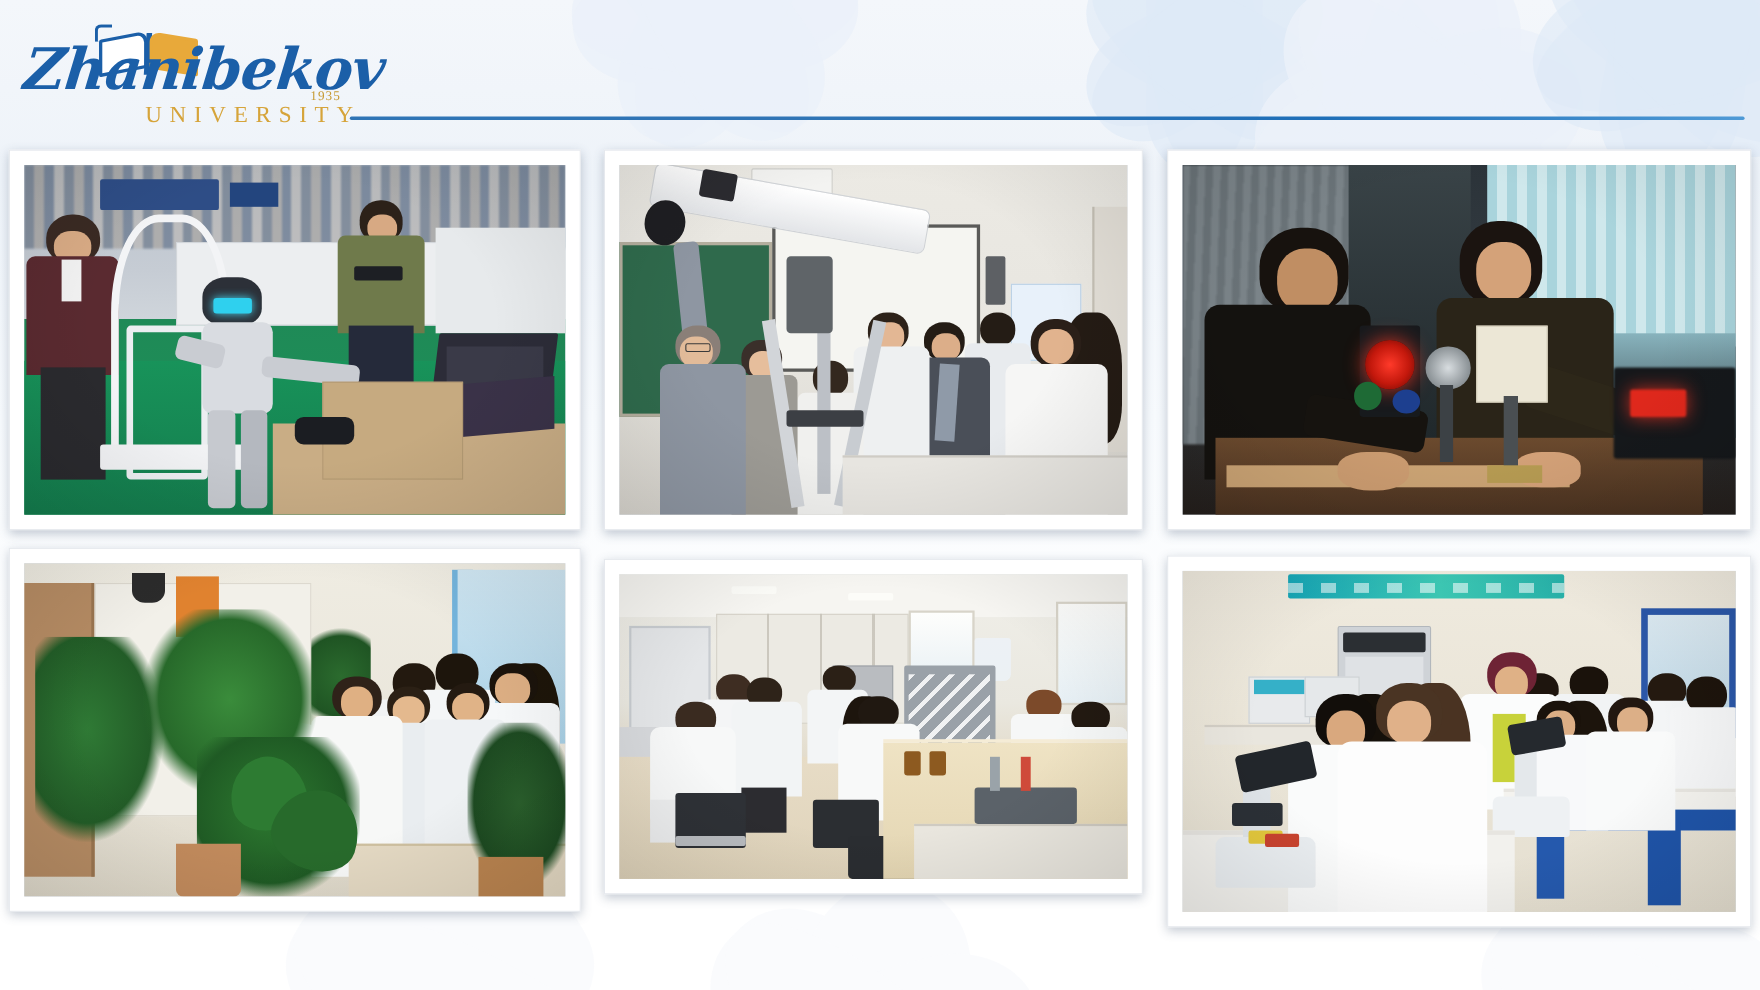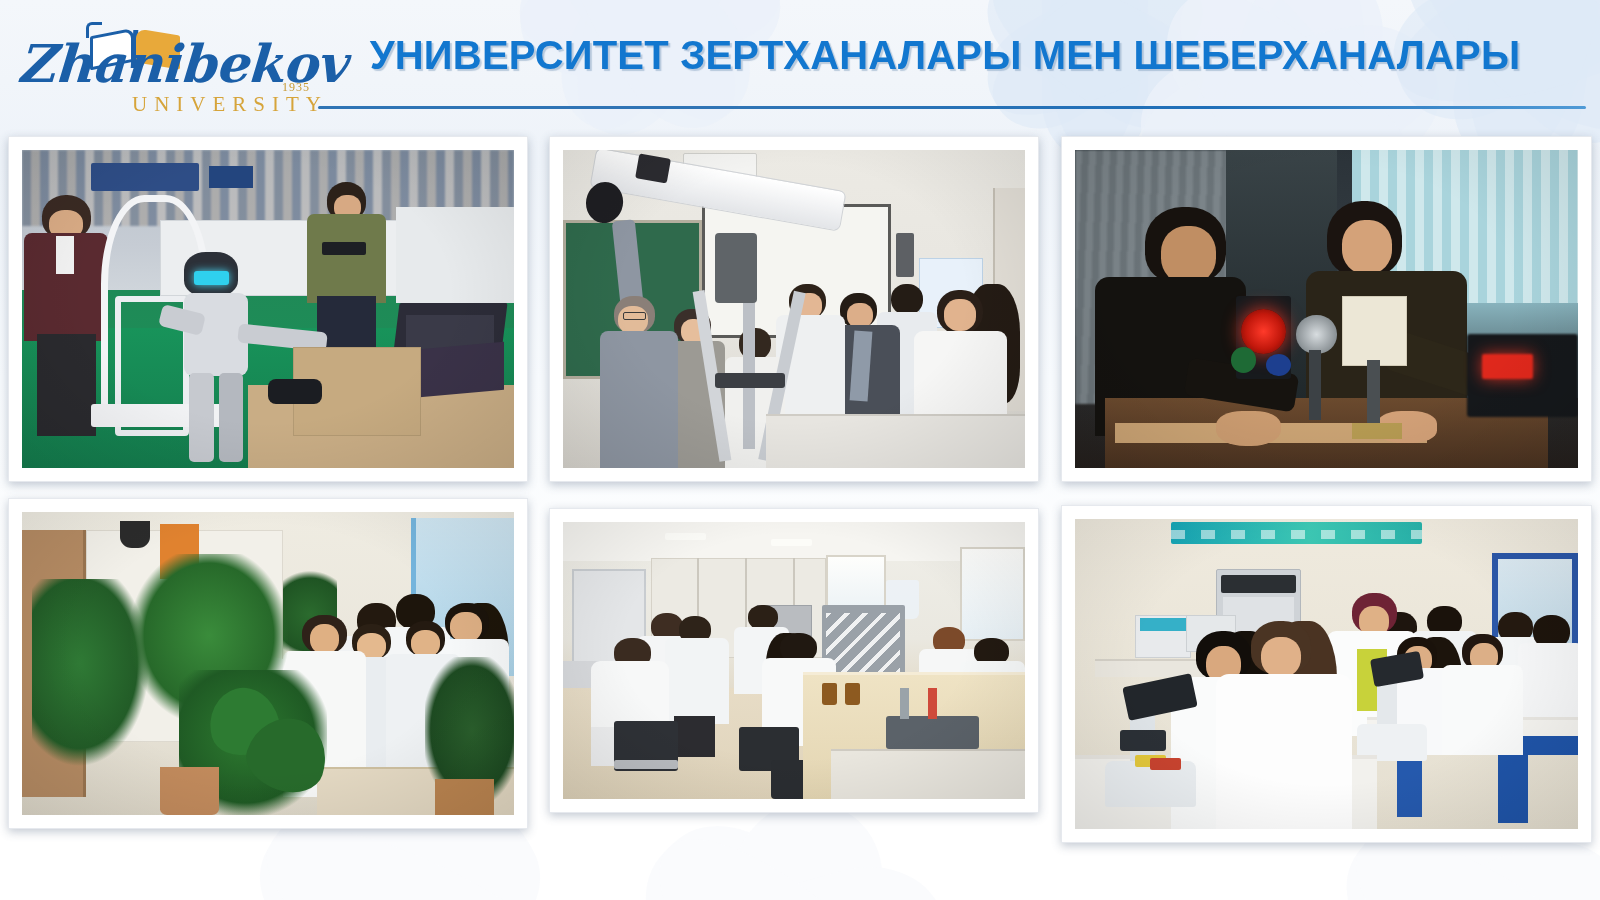--- a/index.html
+++ b/index.html
@@ -542,21 +542,20 @@
         <span class="flag"></span>
         <span class="page-l"></span>
         <span class="spine"></span>
         <span class="page-r"></span>
       </div>
       <div class="logo-script">Zhanibekov</div>
       <div class="logo-university">UNIVERSITY</div>
       <div class="logo-year">1935</div>
     </div>
 
-    <div class="title">УНИВЕРСИТЕТ ЗЕРТХАНАЛАРЫ МЕН ШЕБЕРХАНАЛАРЫ</div>
     <div class="title-rule"></div>
   </div>
 
   <div class="grid">
 
     <div class="frame f1" title="Robotics laboratory">
       <div class="photo">
         <div class="ph">
           <i class="o p1-bg"></i>
             <i class="o p1-crowd"></i>

